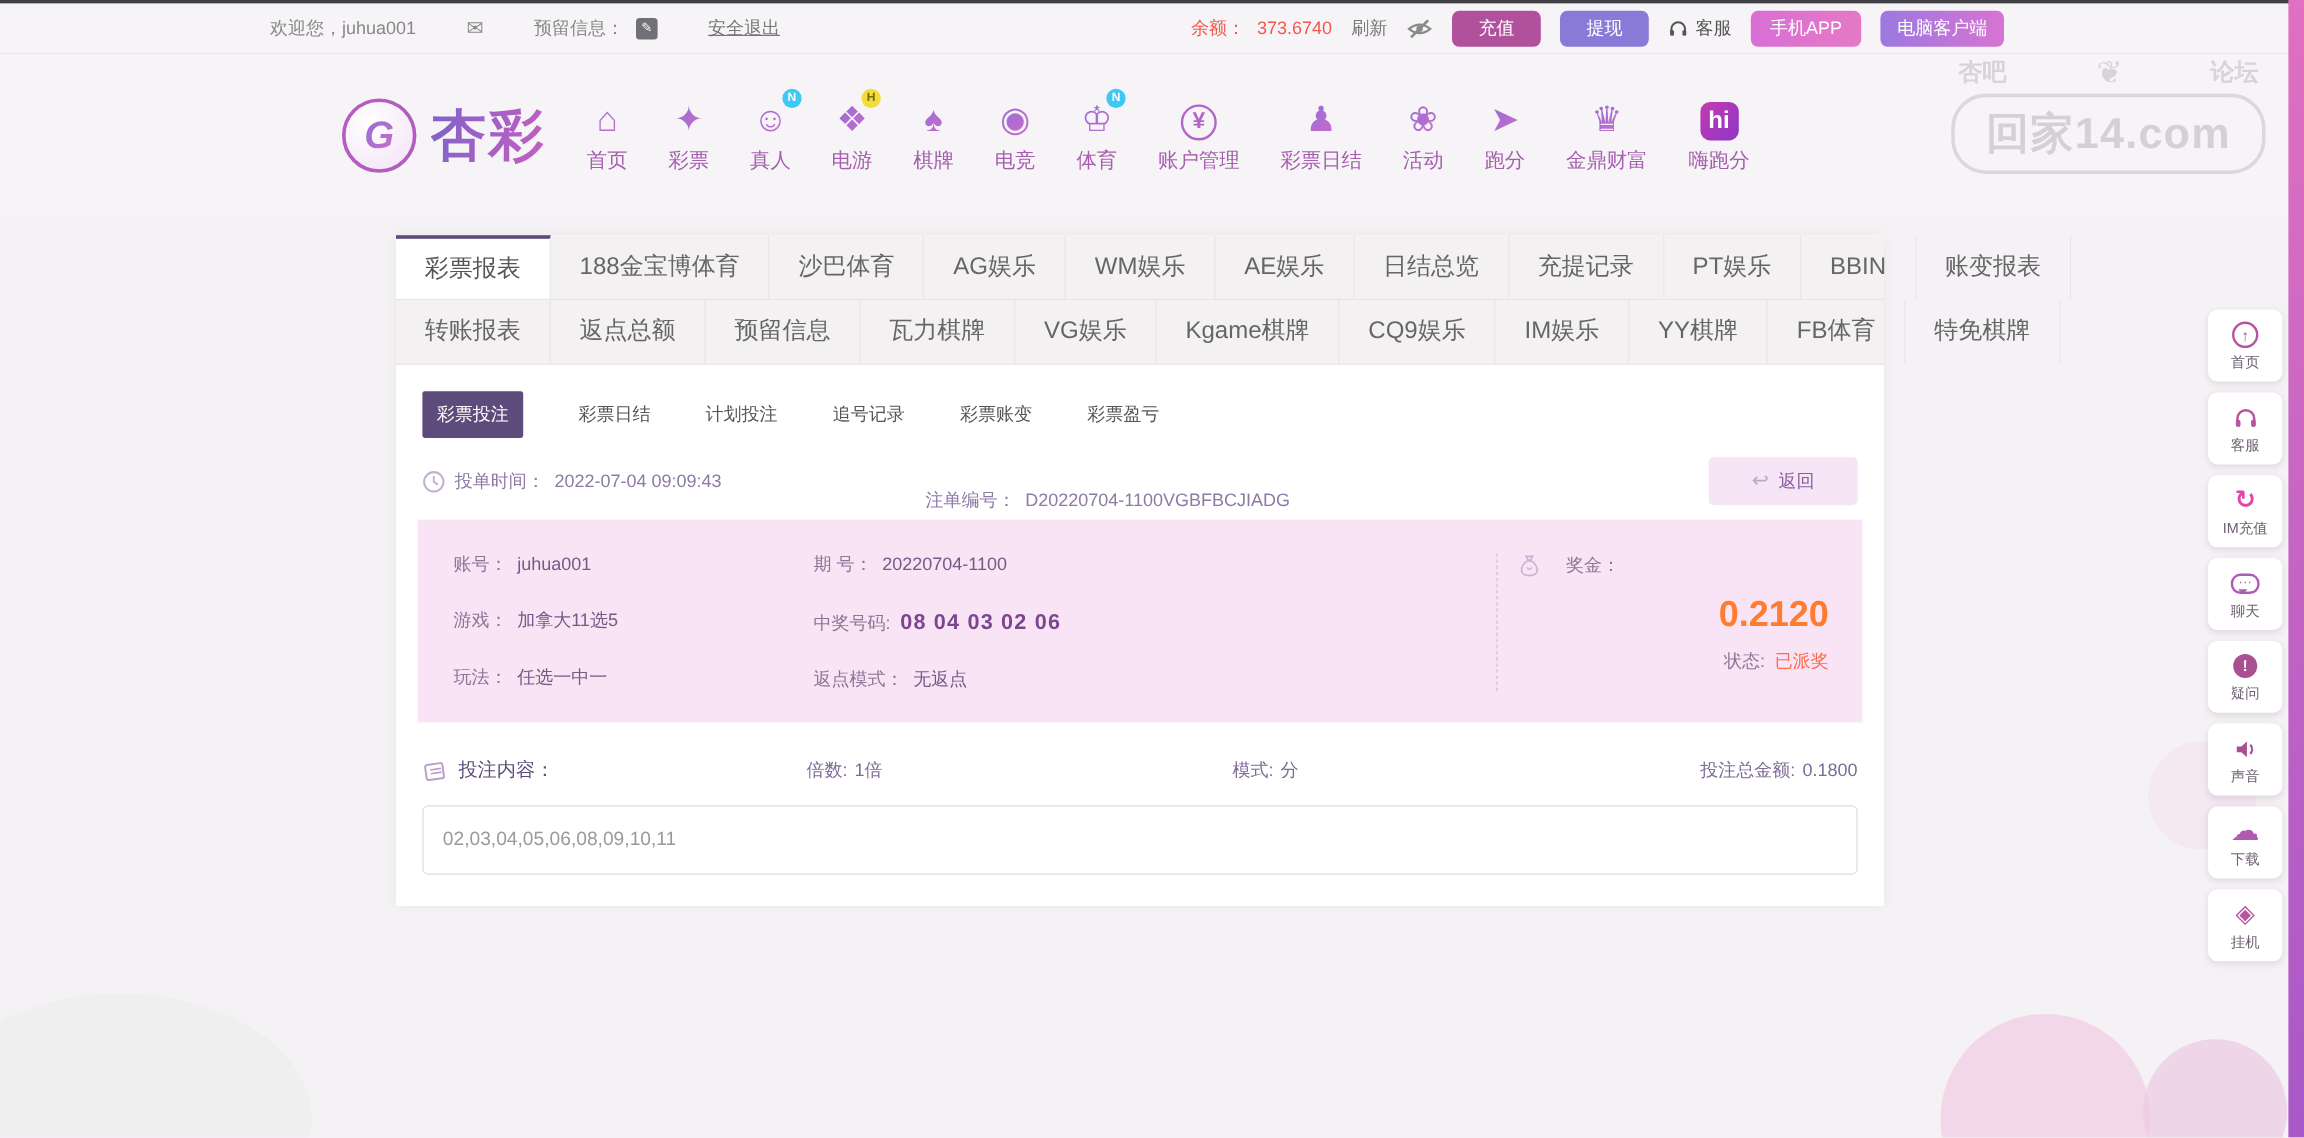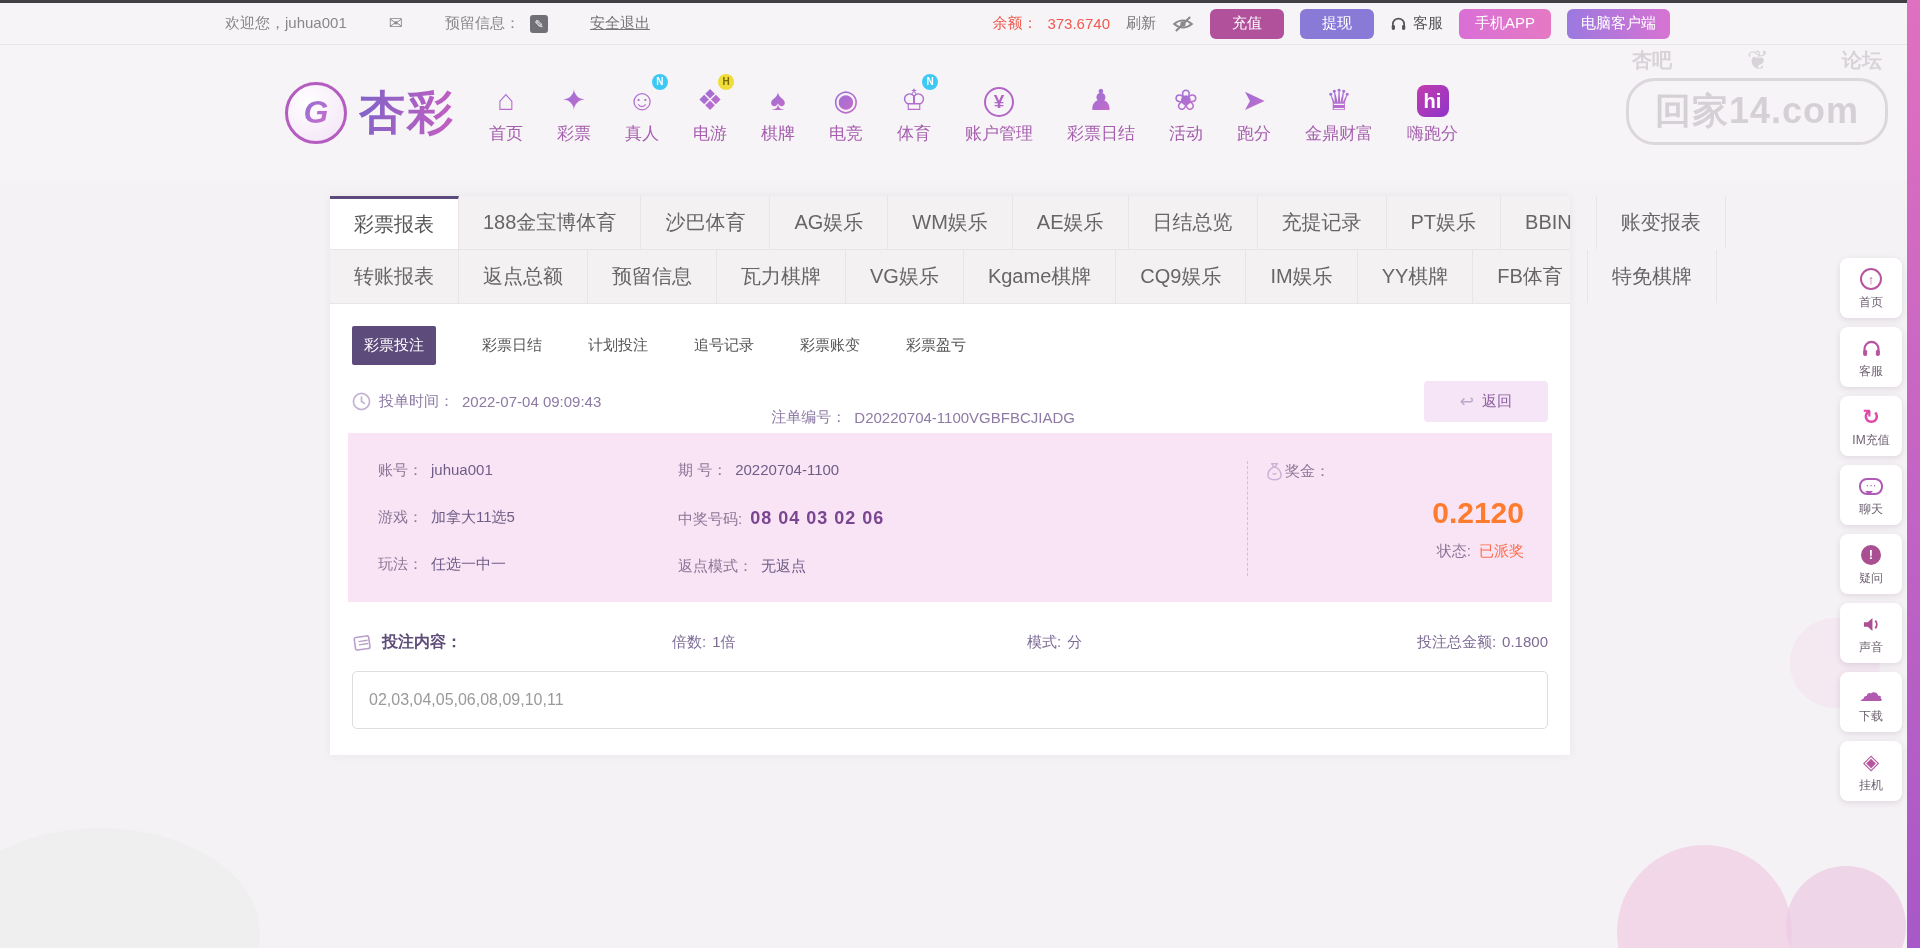--- a/index.html
+++ b/index.html
@@ -84,28 +84,28 @@
   .panel { position:relative; margin:10px 18px 0; background:#f8e4f4; padding:28px 0 26px; display:flex; }
   .panel::after { content:""; position:absolute; left:0; right:0; bottom:-10px; height:10px;
      background:conic-gradient(from -45deg at 50% 0,#f8e4f4 90deg,transparent 0) 0 0/16px 10px repeat-x; }
   .pcol1 { width:330px; padding-left:30px; }
   .pcol2 { flex:1; }
   .pcol3 { width:305px; border-left:1px dashed #ddb9d6; padding:0 28px 0 16px; }
   .prow { margin-bottom:28px; font-size:15px; color:#8a7698; }
   .prow:last-child { margin-bottom:0; }
   .prow .val { color:#6f5d88; margin-left:8px; }
   .win-val { color:#7b4691; font-weight:bold; font-size:18px; letter-spacing:1px; margin-left:8px; }
-  .prize-head { display:flex; align-items:center; gap:0; font-size:15px; color:#8a7698; }
+  .prize-head { display:flex; align-items:center; gap:20px; font-size:15px; color:#8a7698; }
   .prize-num { text-align:right; font-size:30px; font-weight:bold; color:#ff7b2e; margin:14px 0 12px; }
   .prize-status { text-align:right; font-size:15px; color:#8a7698; }
   .prize-status .st { color:#ff6c4a; margin-left:4px; }
 
   
   .bet-row { display:flex; align-items:center; margin:30px 22px 0; font-size:15px; color:#7d6b96; }
-  .bi1 { width:320px; display:flex; align-items:center; gap:8px; font-size:16px; font-weight:bold; color:#5d4b78; }
+  .bi1 { width:320px; display:flex; align-items:center; gap:8px; font-size:16px; font-weight:normal; color:#5d4b78; }
   .bi2 { width:355px; }
   .bi3 { flex:1; }
   .bi4 { text-align:right; }
   .bet-row .val { margin-left:6px; }
   .numbers-box { margin:18px 22px 0; border:1px solid #e0dce0; border-radius:5px; padding:19px 16px; font-size:16px; color:#9a9a9a; }
 
   
   .side-strip { position:absolute; right:0; top:0; width:13px; height:948px; background:linear-gradient(180deg,#e070c0,#a858c8); z-index:4; }
   .sidebar { position:absolute; right:18px; top:258px; width:62px; display:flex; flex-direction:column; gap:9px; z-index:5; }
   .side-card { background:#fff; border-radius:8px; box-shadow:0 2px 6px rgba(60,30,70,.12); padding:8px 0 7px; text-align:center; cursor:pointer; }

